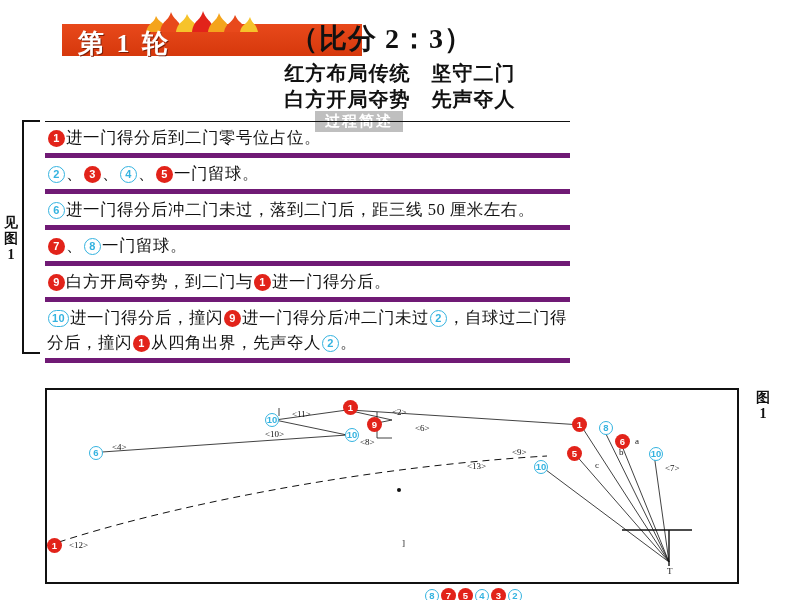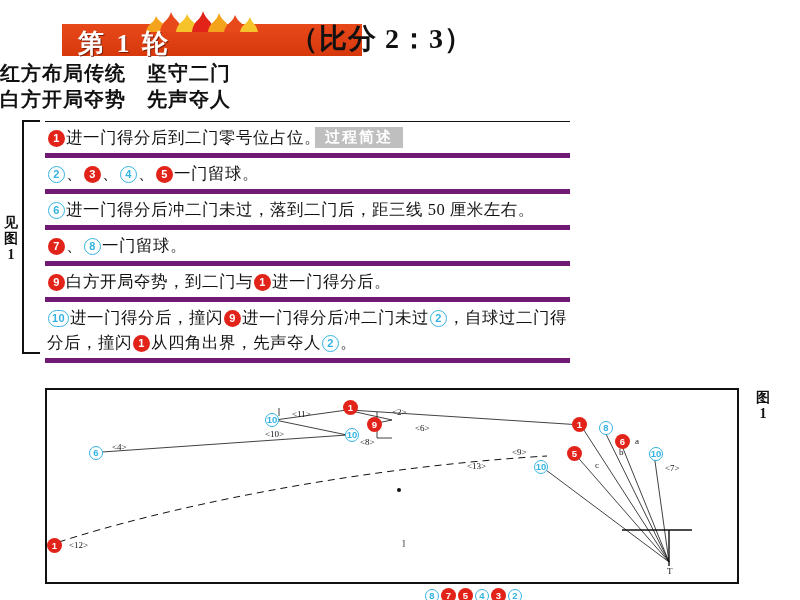--- a/index.html
+++ b/index.html
@@ -30,31 +30,30 @@
     position:absolute;left:80px;top:0px;width:120px;height:22px;
   }
   .score{
     position:absolute;left:290px;top:20px;
     font-size:28px;font-weight:bold;color:#111;
     font-family:"Liberation Serif","DejaVu Serif",serif;
     letter-spacing:1px;
   }
   
   .headline{
-    position:absolute;left:0;top:60px;width:800px;
+    position:absolute;left:0;top:60px;width:800px;text-align:center;
     font-family:"Liberation Serif","DejaVu Serif",serif;
     font-size:20px;font-weight:bold;line-height:26px;letter-spacing:1px;
   }
   
   .sect-label{
     position:absolute;left:315px;top:111px;
     background:#bfbfbf;color:#ffffff;font-weight:bold;
     font-size:15px;padding:1px 10px;letter-spacing:2px;
     font-family:"Liberation Serif","DejaVu Serif",serif;
-    margin-top:16px;
   }
   
   .lbracket{
     position:absolute;left:22px;top:120px;width:16px;height:230px;
     border-left:2px solid #111;border-top:2px solid #111;border-bottom:2px solid #111;
   }
   .lcaption{
     position:absolute;left:0px;top:215px;width:22px;text-align:center;
     font-size:14px;line-height:16px;font-weight:bold;
     font-family:"Liberation Serif","DejaVu Serif",serif;

